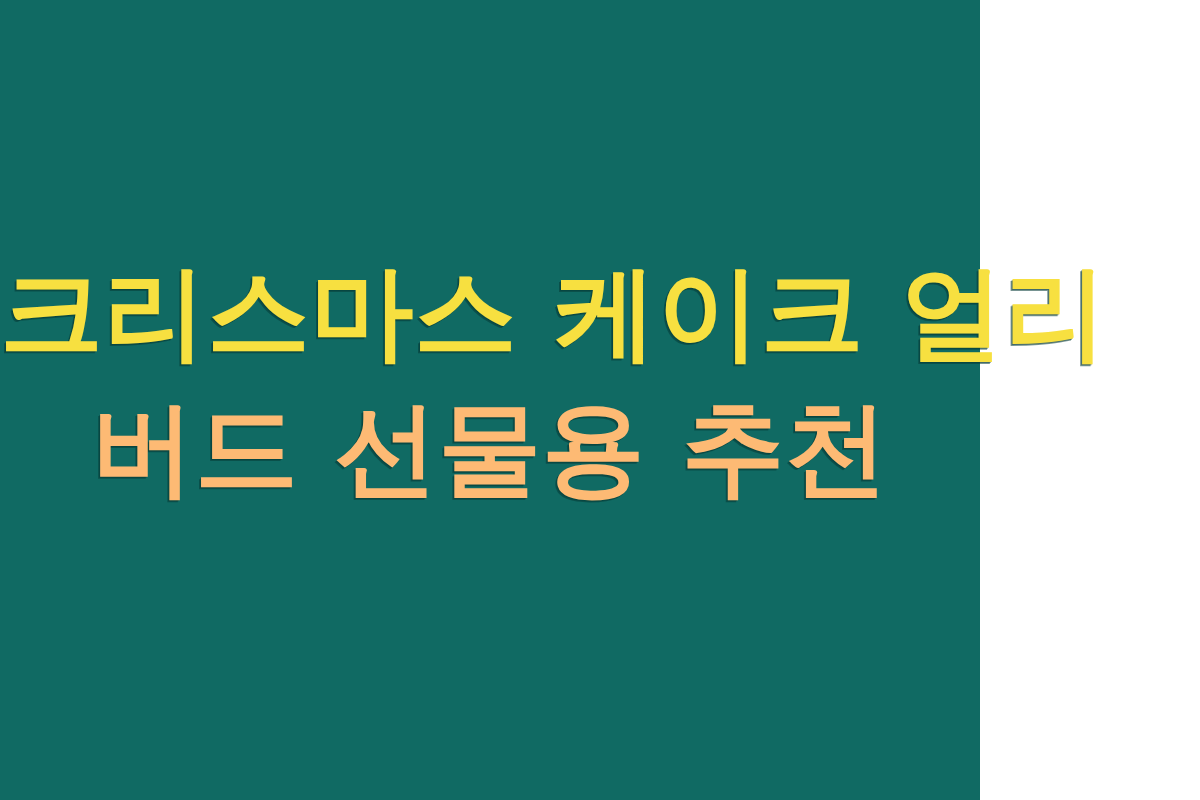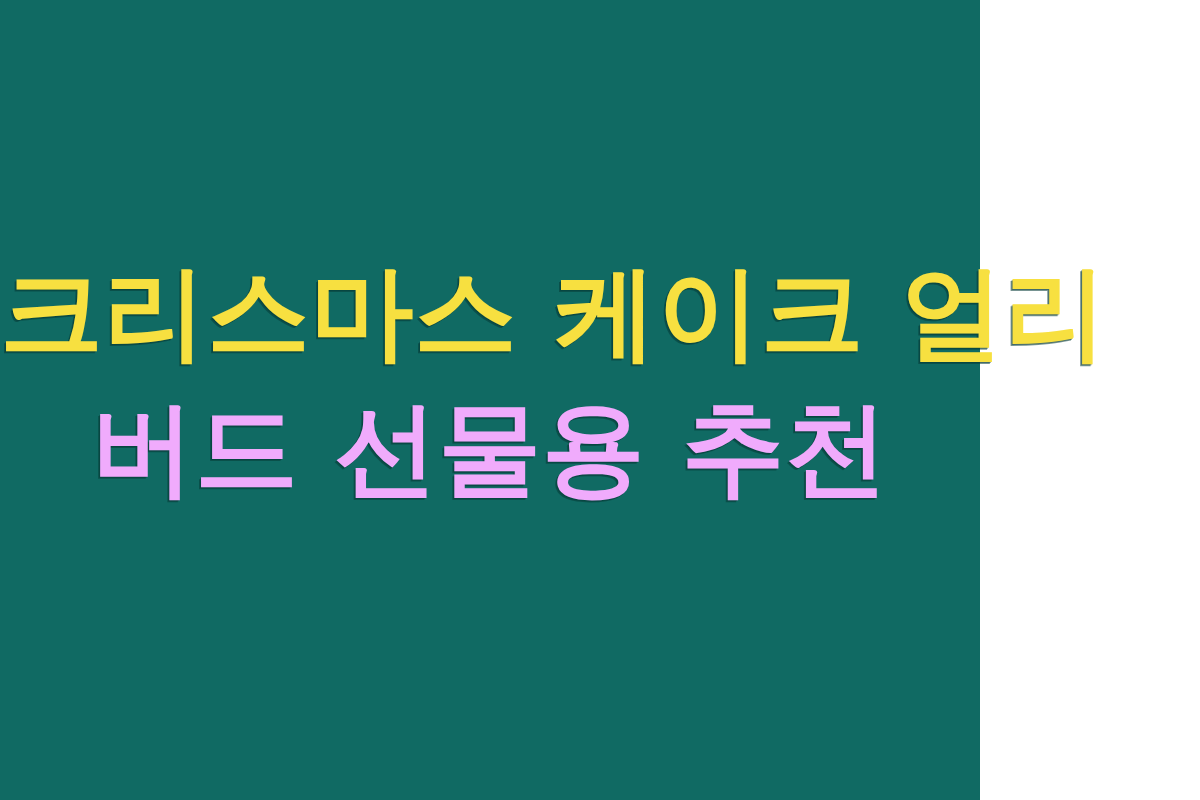--- a/index.html
+++ b/index.html
@@ -56,17 +56,17 @@
 </style>
 </head>
 <body>
 
 <div id="banner-canvas" style="background: rgb(16, 106, 99);">
 
   <div id="headline-block">
 
     <span class="headline-line" id="headline-line-1" style="color: rgb(247, 224, 64);">크리스마스 케이크 얼리</span>
 
-    <span class="headline-line" id="headline-line-2" style="color: #f0abfc;">버드 선물용 추천</span>
+    <span class="headline-line" id="headline-line-2" style="color: #fdba74;">버드 선물용 추천</span>
 
   </div>
 
 </div>
 
 </body></html>

